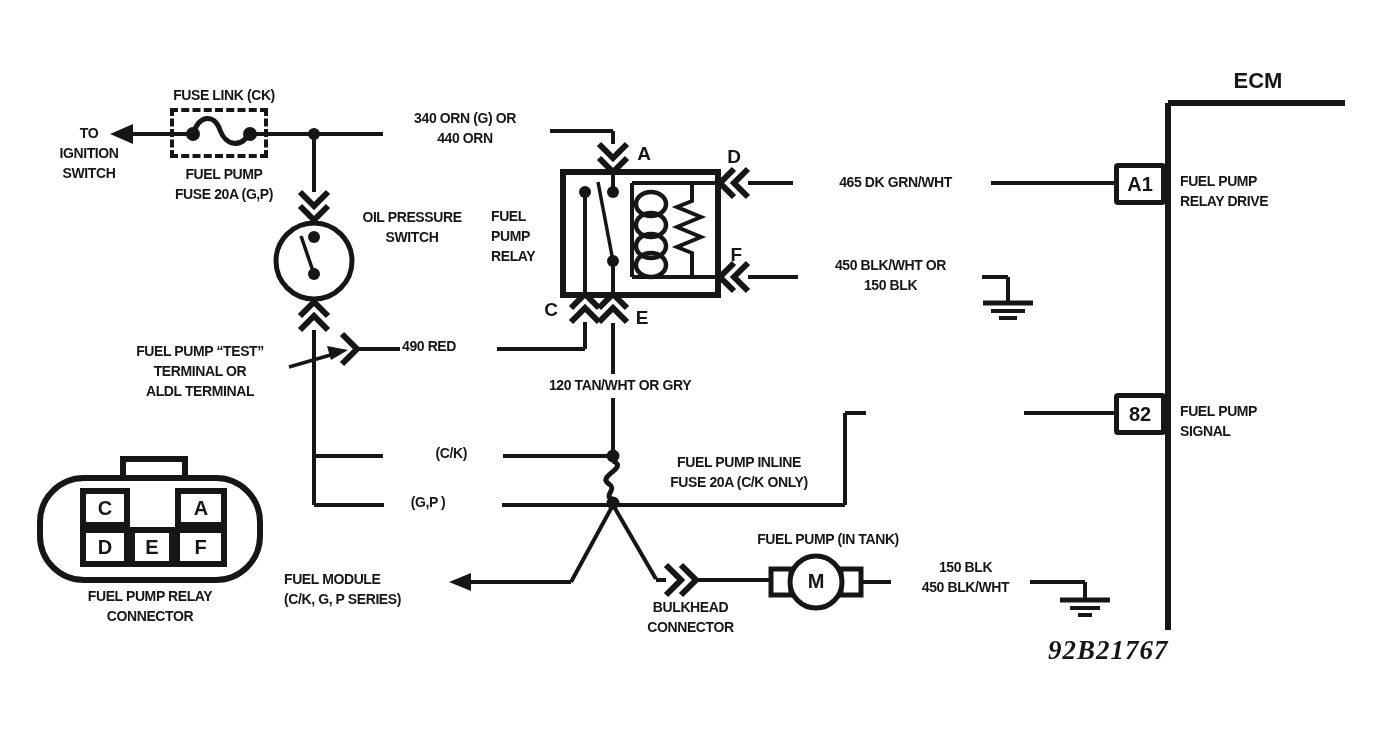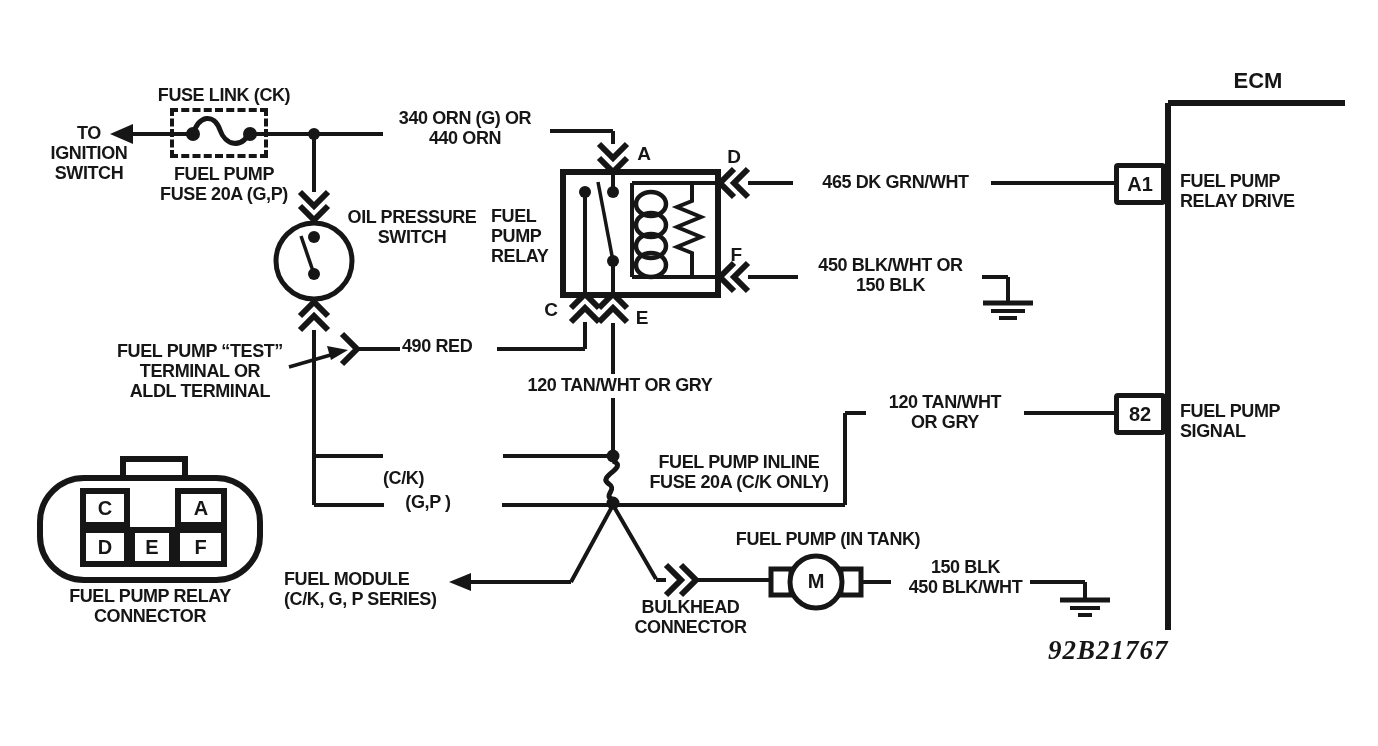--- a/index.html
+++ b/index.html
@@ -11,21 +11,21 @@
     position:relative;
     width:1378px;height:746px;
     background:var(--paper);
     font-family:"Liberation Sans","DejaVu Sans",sans-serif;
     overflow:hidden;
   }
   #wiring{position:absolute;left:0;top:0;}
   .lbl{
     position:absolute;
     font-weight:bold;
-    font-size:18px;
+    font-size:14px;
     line-height:20px;
     letter-spacing:-0.4px;
     color:var(--ink);
     white-space:pre-line;
   }
   .term-lbl{font-size:19px;}
   .ecm-title{font-size:22px;line-height:30px;letter-spacing:0;}
   .fig-num{
     font-family:"Liberation Serif","DejaVu Serif",serif;
     font-style:italic;
@@ -223,26 +223,24 @@
   <div class="lbl" style="left:1180px;top:171px;width:145px;text-align:left">FUEL PUMP
 RELAY DRIVE</div>
   <div class="lbl" style="left:1180px;top:401px;width:145px;text-align:left">FUEL PUMP
 SIGNAL</div>
 
   <div class="lbl" style="left:98px;top:341px;width:204px;text-align:center">FUEL PUMP “TEST”
 TERMINAL OR
 ALDL TERMINAL</div>
   <div class="lbl" style="left:402px;top:336px;width:94px;text-align:left">490 RED</div>
   <div class="lbl" style="left:515px;top:375px;width:210px;text-align:center">120 TAN/WHT OR GRY</div>
-  <div class="lbl" style="left:383px;top:468px;width:84px;text-align:left">(C/K)</div>
+  <div class="lbl" style="left:383px;top:443px;width:84px;text-align:right">(C/K)</div>
   <div class="lbl" style="left:386px;top:492px;width:84px;text-align:center">(G,P )</div>
   <div class="lbl" style="left:633px;top:452px;width:212px;text-align:center">FUEL PUMP INLINE
 FUSE 20A (C/K ONLY)</div>
-  <div class="lbl" style="left:866px;top:392px;width:158px;text-align:center">120 TAN/WHT
-OR GRY</div>
 
   <div class="lbl" style="left:284px;top:569px;width:190px;text-align:left">FUEL MODULE
 (C/K, G, P SERIES)</div>
   <div class="lbl" style="left:613px;top:597px;width:155px;text-align:center">BULKHEAD
 CONNECTOR</div>
   <div class="lbl" style="left:718px;top:529px;width:220px;text-align:center">FUEL PUMP (IN TANK)</div>
   <div class="lbl" style="left:802px;top:571px;width:28px;text-align:center;font-size:20px">M</div>
   <div class="lbl" style="left:893px;top:557px;width:145px;text-align:center">150 BLK
 450 BLK/WHT</div>
 

